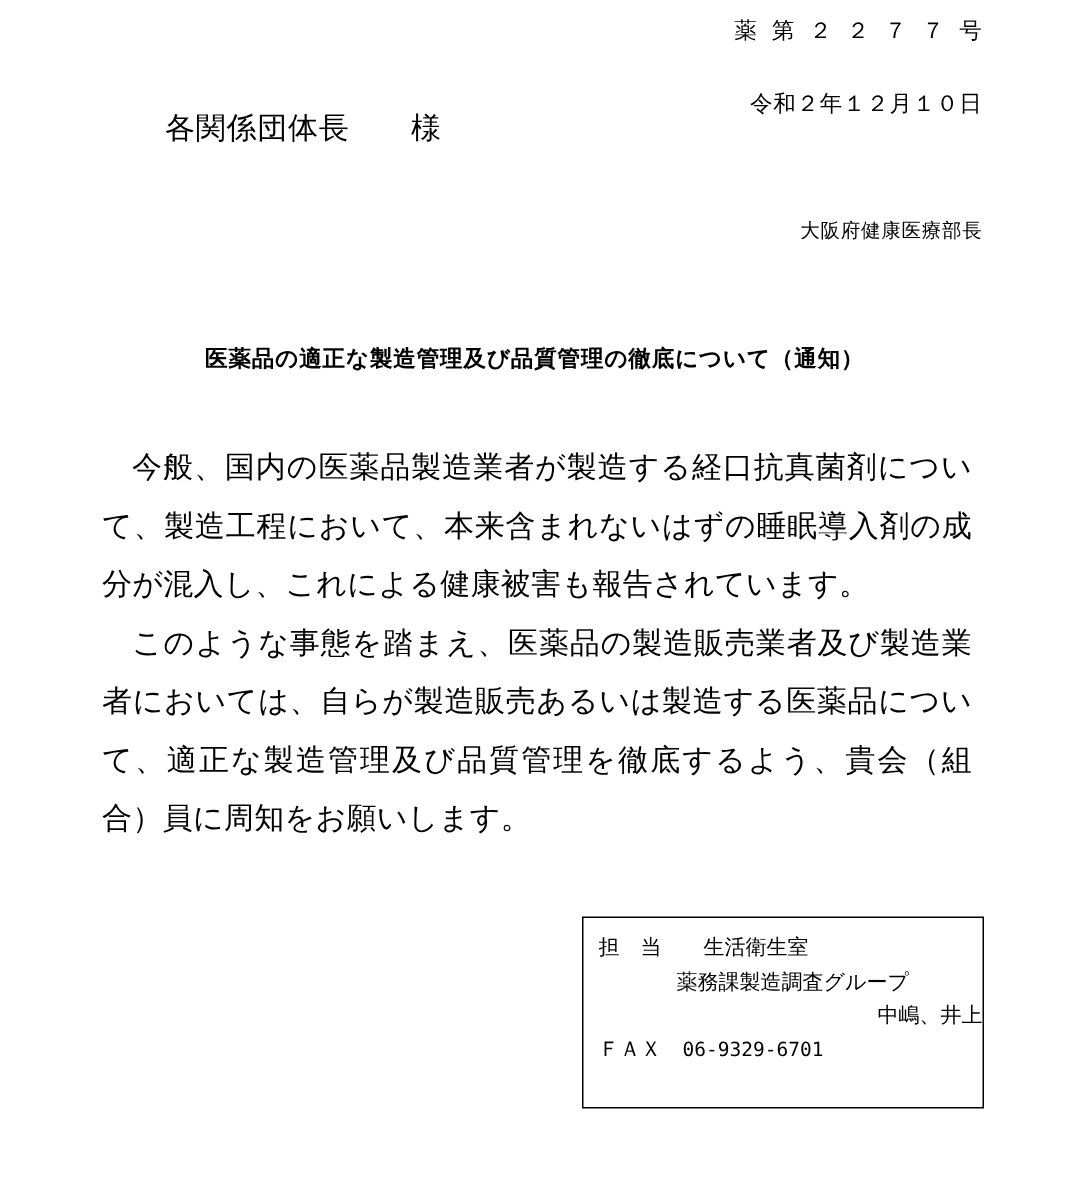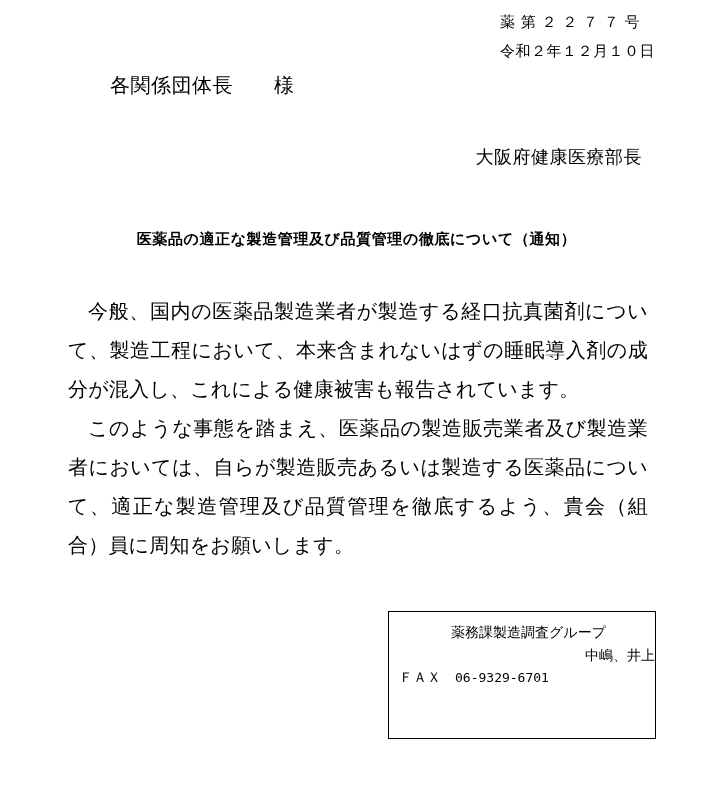--- a/index.html
+++ b/index.html
@@ -18,44 +18,46 @@
   .page {
     position: relative;
     width: 713px;
     height: 791px;
     box-sizing: border-box;
   }
   .doc-header {
     position: absolute;
     top: 8px;
     right: 58px;
-    text-align: left;
+    text-align: right;
     line-height: 1.9;
     font-size: 15px;
     letter-spacing: 0.5px;
+    font-family: Liberation Mono, monospace;
   }
   .doc-number {
     white-space: pre;
   }
   .doc-date {
     white-space: pre;
+    margin-top: 20px;
   }
   .addressee {
     position: absolute;
     top: 72px;
     left: 110px;
     font-size: 20px;
     white-space: pre;
     letter-spacing: 0.5px;
   }
   .issuer {
     position: absolute;
     top: 145px;
-    right: 71px;
-    font-size: 18px;
+    right: 58px;
+    font-size: 13px;
     letter-spacing: 0.5px;
     white-space: pre;
   }
   .doc-title {
     position: absolute;
     top: 230px;
     left: 0;
     width: 713px;
     text-align: center;
     font-size: 15px;
@@ -120,18 +122,19 @@
   <div class="issuer">大阪府健康医療部長</div>
 
   <div class="doc-title">医薬品の適正な製造管理及び品質管理の徹底について（通知）</div>
 
   <div class="body-text">
     <p>今般、国内の医薬品製造業者が製造する経口抗真菌剤について、製造工程において、本来含まれないはずの睡眠導入剤の成分が混入し、これによる健康被害も報告されています。</p>
     <p>このような事態を踏まえ、医薬品の製造販売業者及び製造業者においては、自らが製造販売あるいは製造する医薬品について、適正な製造管理及び品質管理を徹底するよう、貴会（組合）員に周知をお願いします。</p>
   </div>
 
   <div class="contact-box">
+    <span class="contact-line">担　当　　生活衛生室</span>
     <span class="contact-line indent">薬務課製造調査グループ</span>
     <span class="contact-line indent2">中嶋、井上</span>
     <span class="contact-line"><span>ＦＡＸ</span>　<span class="mono">06-9329-6701</span></span>
   </div>
 
 </div>
 
 </body></html>

